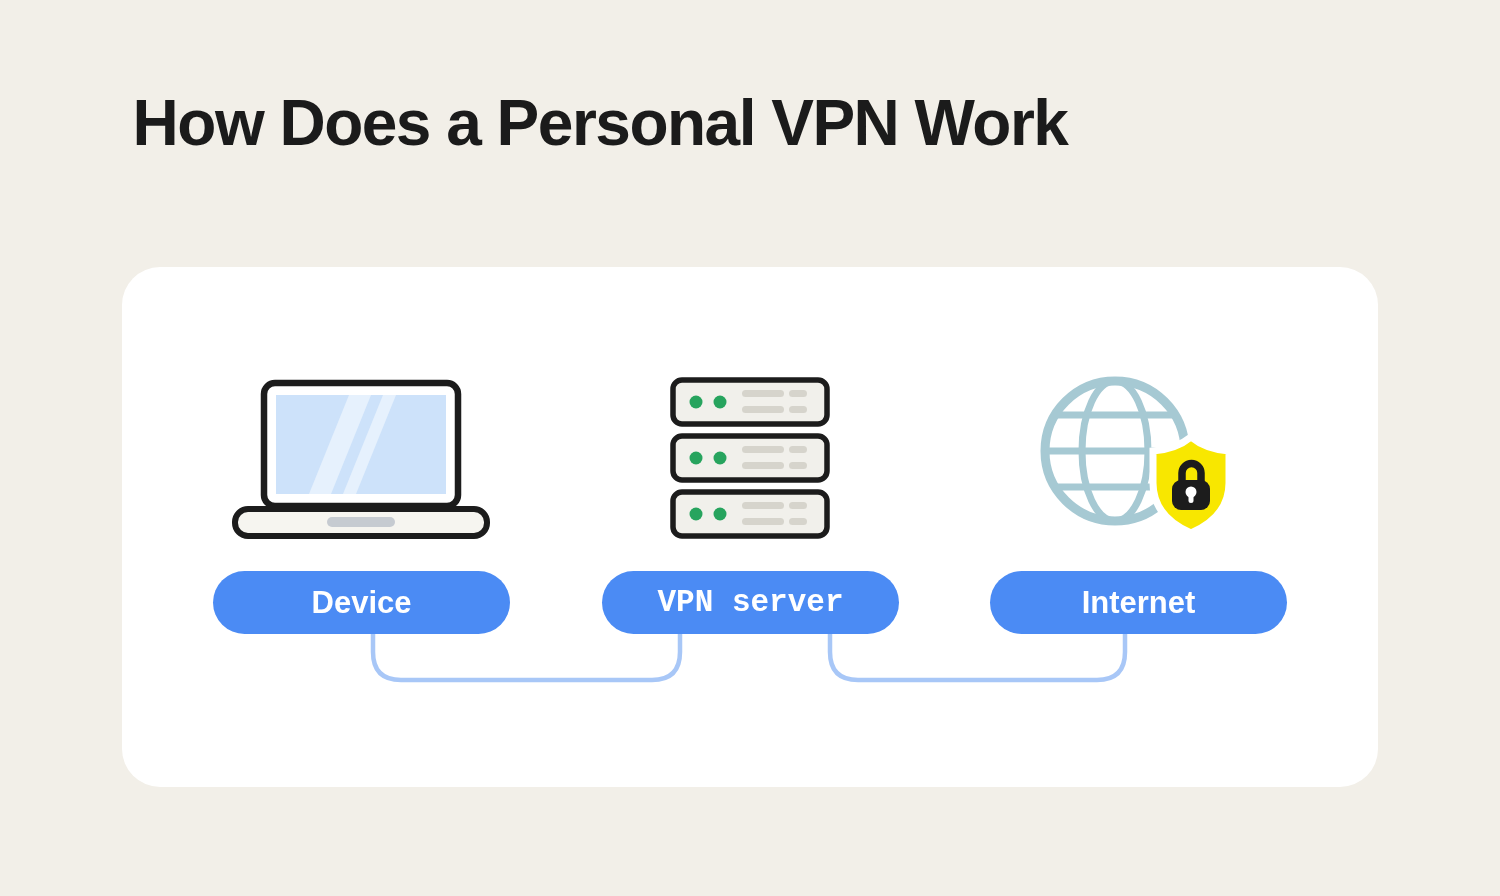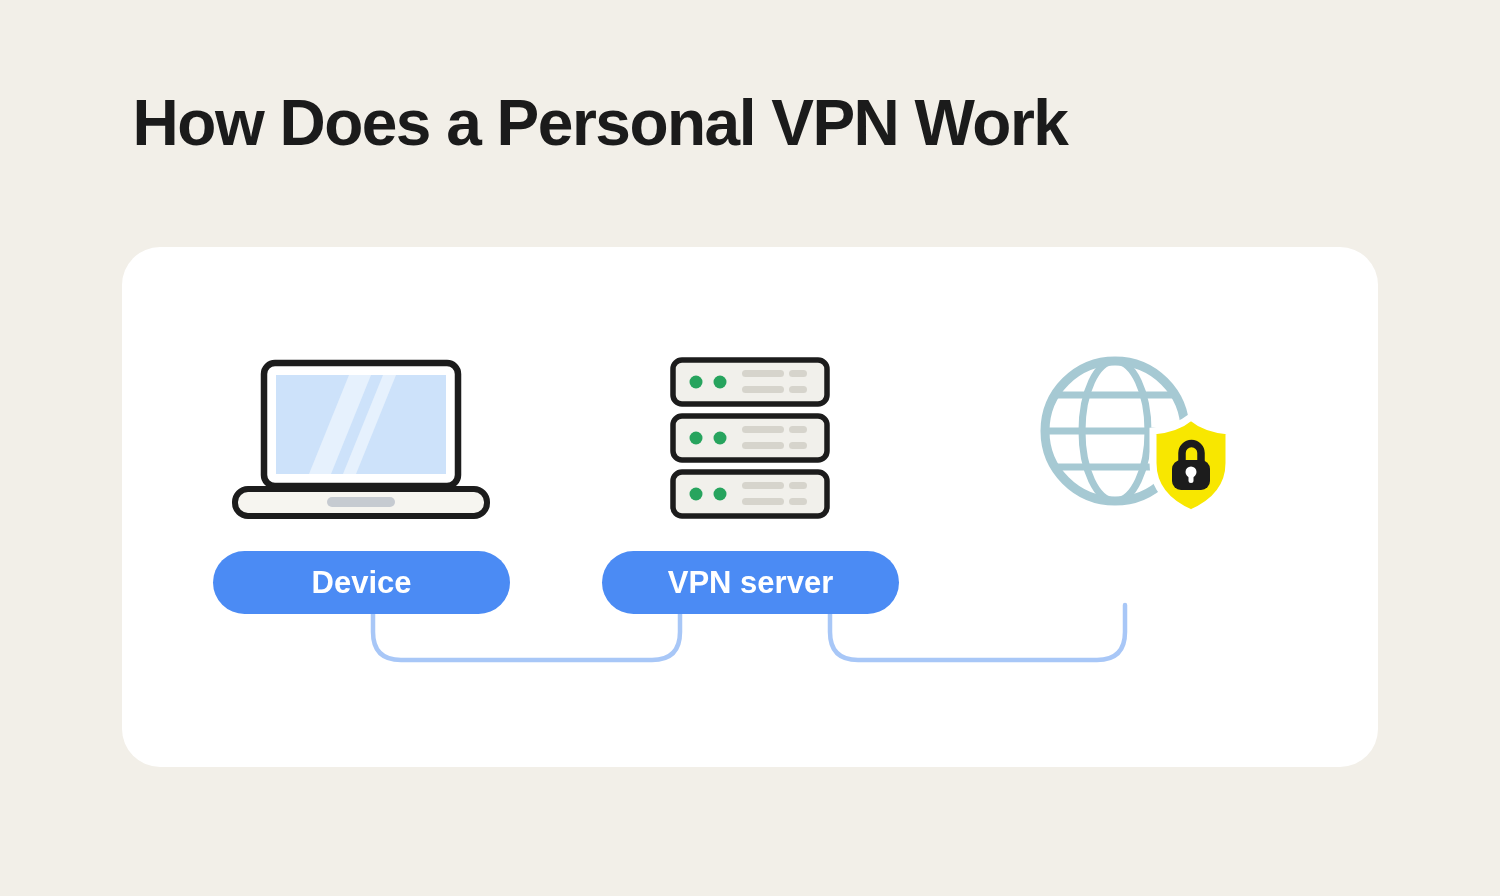--- a/index.html
+++ b/index.html
@@ -16,21 +16,21 @@
     top: 86px; left: 0; width: 1200px;
     text-align: center;
     font-size: 64px;
     font-weight: 800;
     letter-spacing: -1.5px;
     color: #1b1b1b;
   }
 
   .card {
     position: absolute;
-    left: 122px; top: 247px;
+    left: 122px; top: 267px;
     width: 1256px; height: 520px;
     background: #ffffff;
     border-radius: 38px;
   }
 
   .connector-layer {
     position: absolute;
     left: 0; top: 0;
     width: 1256px; height: 520px;
     z-index: 1;
@@ -52,21 +52,21 @@
     border-radius: 32px;
     display: flex;
     align-items: center;
     justify-content: center;
     color: #ffffff;
     font-size: 31px;
     font-weight: 700;
     z-index: 3;
   }
   .pill-device   { left: 91px; }
-  .pill-vpn      { left: 480px; }
+  .pill-vpn      { left: 480px; font-family: Liberation Mono, monospace; }
   .pill-internet { left: 868px; }
 </style>
 </head>
 <body>
 
 <div class="stage">
 
   <h1 class="title">How Does a Personal VPN Work</h1>
 
   <div class="card">
@@ -133,15 +133,18 @@
         <rect x="41.5" y="61" width="5" height="9" rx="2.5" fill="#ffffff"></rect>
       </g>
     </svg>
 
     <div class="pill pill-device">
       <span>Device</span>
     </div>
     <div class="pill pill-vpn">
       <span>VPN server</span>
     </div>
+    <div class="pill pill-internet">
+      <span>Internet</span>
+    </div>
 
   </div>
 </div>
 
 </body></html>

